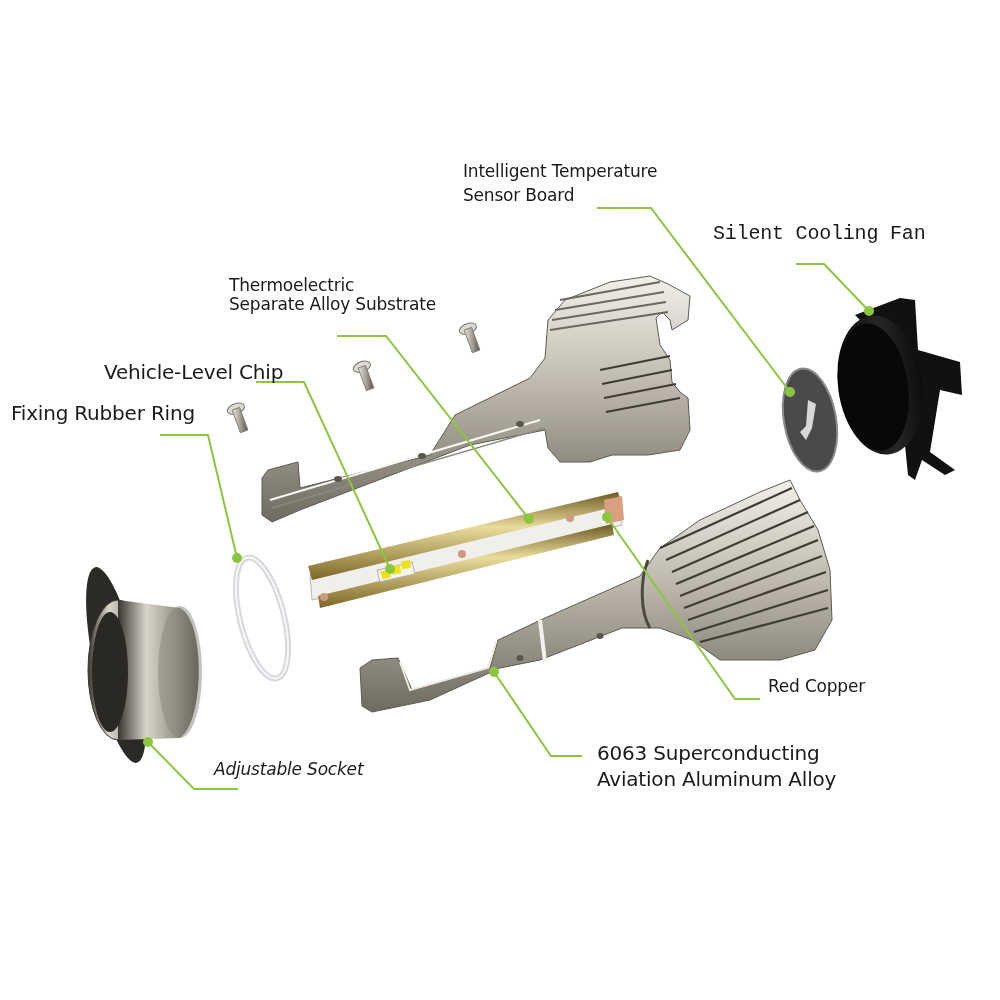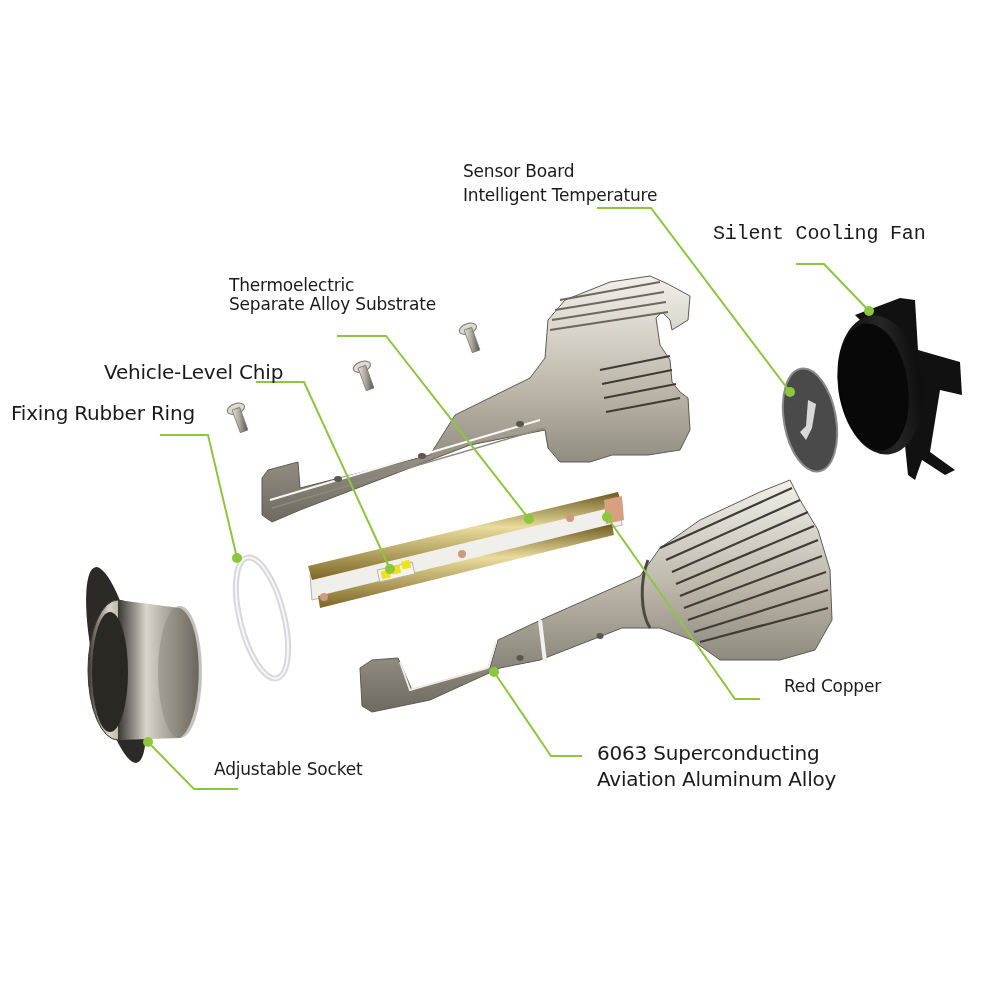--- a/index.html
+++ b/index.html
@@ -136,45 +136,45 @@
     <circle cx="529" cy="519" r="5"></circle>
     <circle cx="390" cy="569" r="5"></circle>
     <circle cx="237" cy="558" r="5"></circle>
     <circle cx="148" cy="742" r="5"></circle>
     <circle cx="607" cy="517" r="5"></circle>
     <circle cx="494" cy="672" r="5"></circle>
   </g>
 </svg>
 
 <div class="label l-md" style="left:463px; top:159px;">
+  <span class="line-block">Intelligent Temperature</span>
   <span class="line-block">Sensor Board</span>
-  <span class="line-block">Intelligent Temperature</span>
 </div>
 
 <div class="label l-lg" style="left:713px; top:221px;font-family:Liberation Mono, monospace;">
   <span class="line-block">Silent Cooling Fan</span>
 </div>
 
 <div class="label l-sm" style="left:229px; top:276px;">
   <span class="line-block">Thermoelectric</span>
   <span class="line-block">Separate Alloy Substrate</span>
 </div>
 
 <div class="label l-lg" style="left:104px; top:359px;">
   <span class="line-block">Vehicle-Level Chip</span>
 </div>
 
 <div class="label l-lg" style="left:11px; top:400px;">
   <span class="line-block">Fixing Rubber Ring</span>
 </div>
 
-<div class="label l-md" style="left:214px; top:757px;">
+<div class="label l-md" style="left:214px; top:757px;font-style:italic;">
   <span class="line-block">Adjustable Socket</span>
 </div>
 
-<div class="label l-md" style="left:768px; top:674px;margin-left:16px;">
+<div class="label l-md" style="left:768px; top:674px;">
   <span class="line-block">Red Copper</span>
 </div>
 
 <div class="label l-lg" style="left:597px; top:740px;">
   <span class="line-block">6063 Superconducting</span>
   <span class="line-block">Aviation Aluminum Alloy</span>
 </div>
 
 </body></html>

